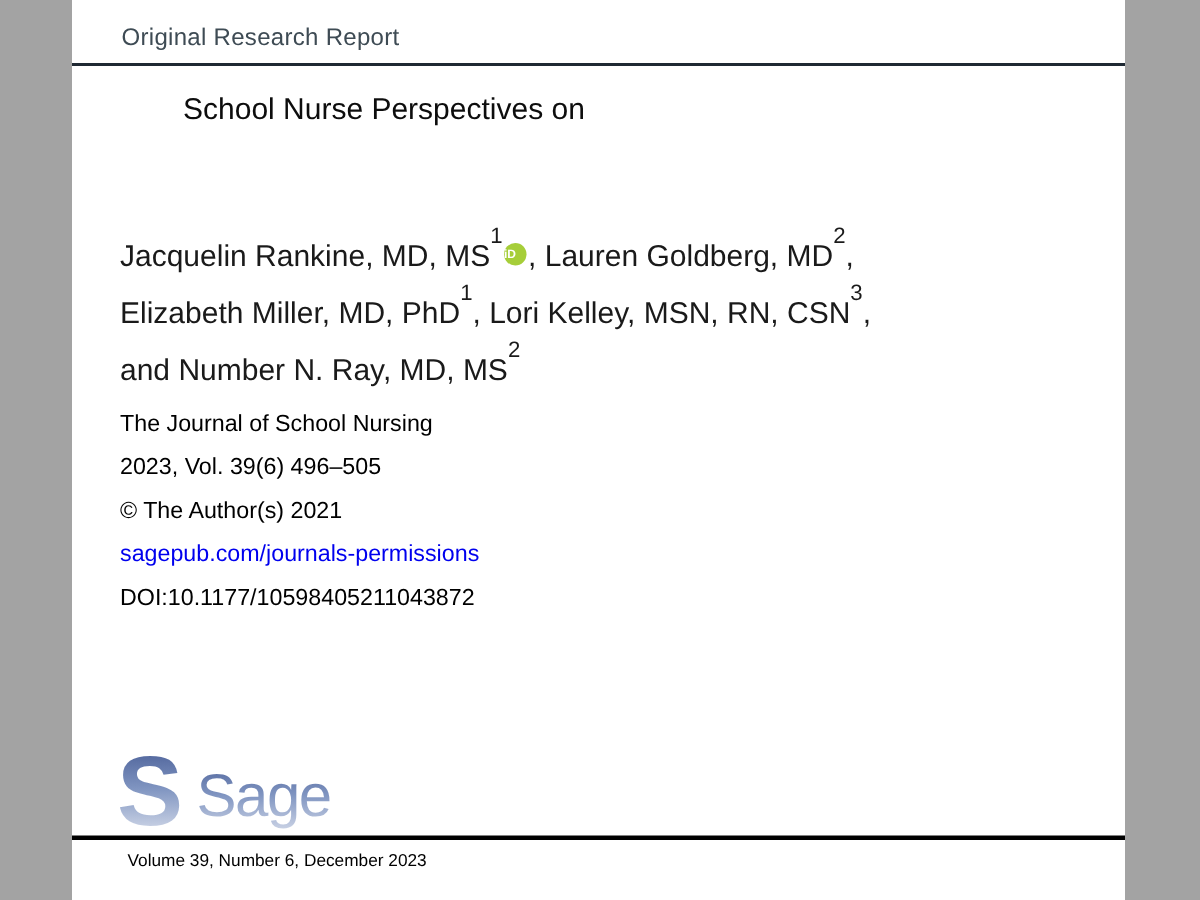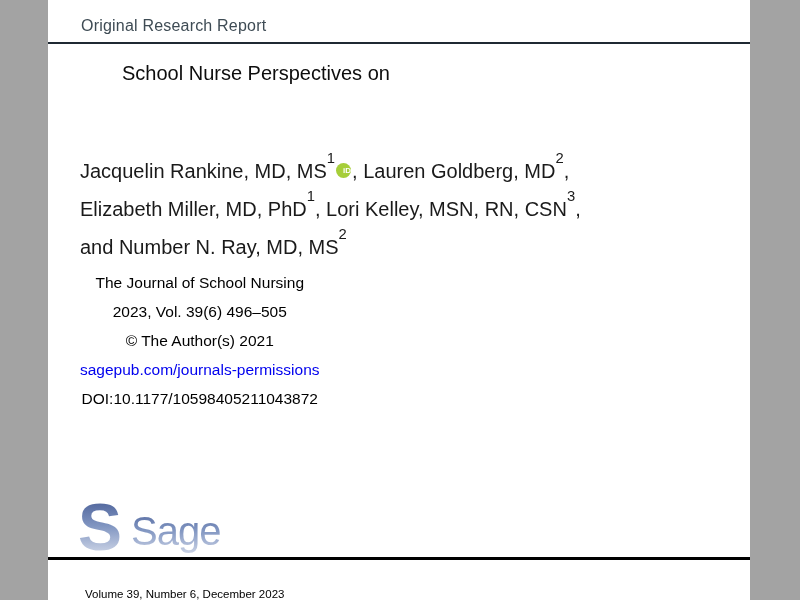--- a/index.html
+++ b/index.html
@@ -64,35 +64,34 @@
   }
   .orcid {
     display: inline-block;
     width: 15px;
     height: 15px;
     border-radius: 50%;
     background: #a6ce39;
     color: #ffffff;
     font-size: 8px;
     font-weight: bold;
-    text-align: right;
+    text-align: left;
     line-height: 15px;
     position: relative;
     top: -5px;
     margin: 0 1px 0 1px;
     cursor: pointer;
   }
   .info {
     position: absolute;
     left: 32px;
     top: 268px;
     font-size: 15.5px;
     line-height: 29px;
     color: #000000;
-    text-align: center;
   }
   .info a {
     color: #0000ee;
     cursor: pointer;
   }
   .logo {
     position: absolute;
     left: 30px;
     top: 498px;
     display: flex;
@@ -124,21 +123,21 @@
     position: absolute;
     left: 0;
     top: 557px;
     width: 100%;
     height: 3px;
     background: #000000;
   }
   .footer-line {
     position: absolute;
     left: 37px;
-    top: 588px;
+    top: 568px;
     font-size: 11.5px;
     color: #000000;
   }
 </style>
 </head>
 <body>
 
 <div class="stage">
   <div class="page">
 

